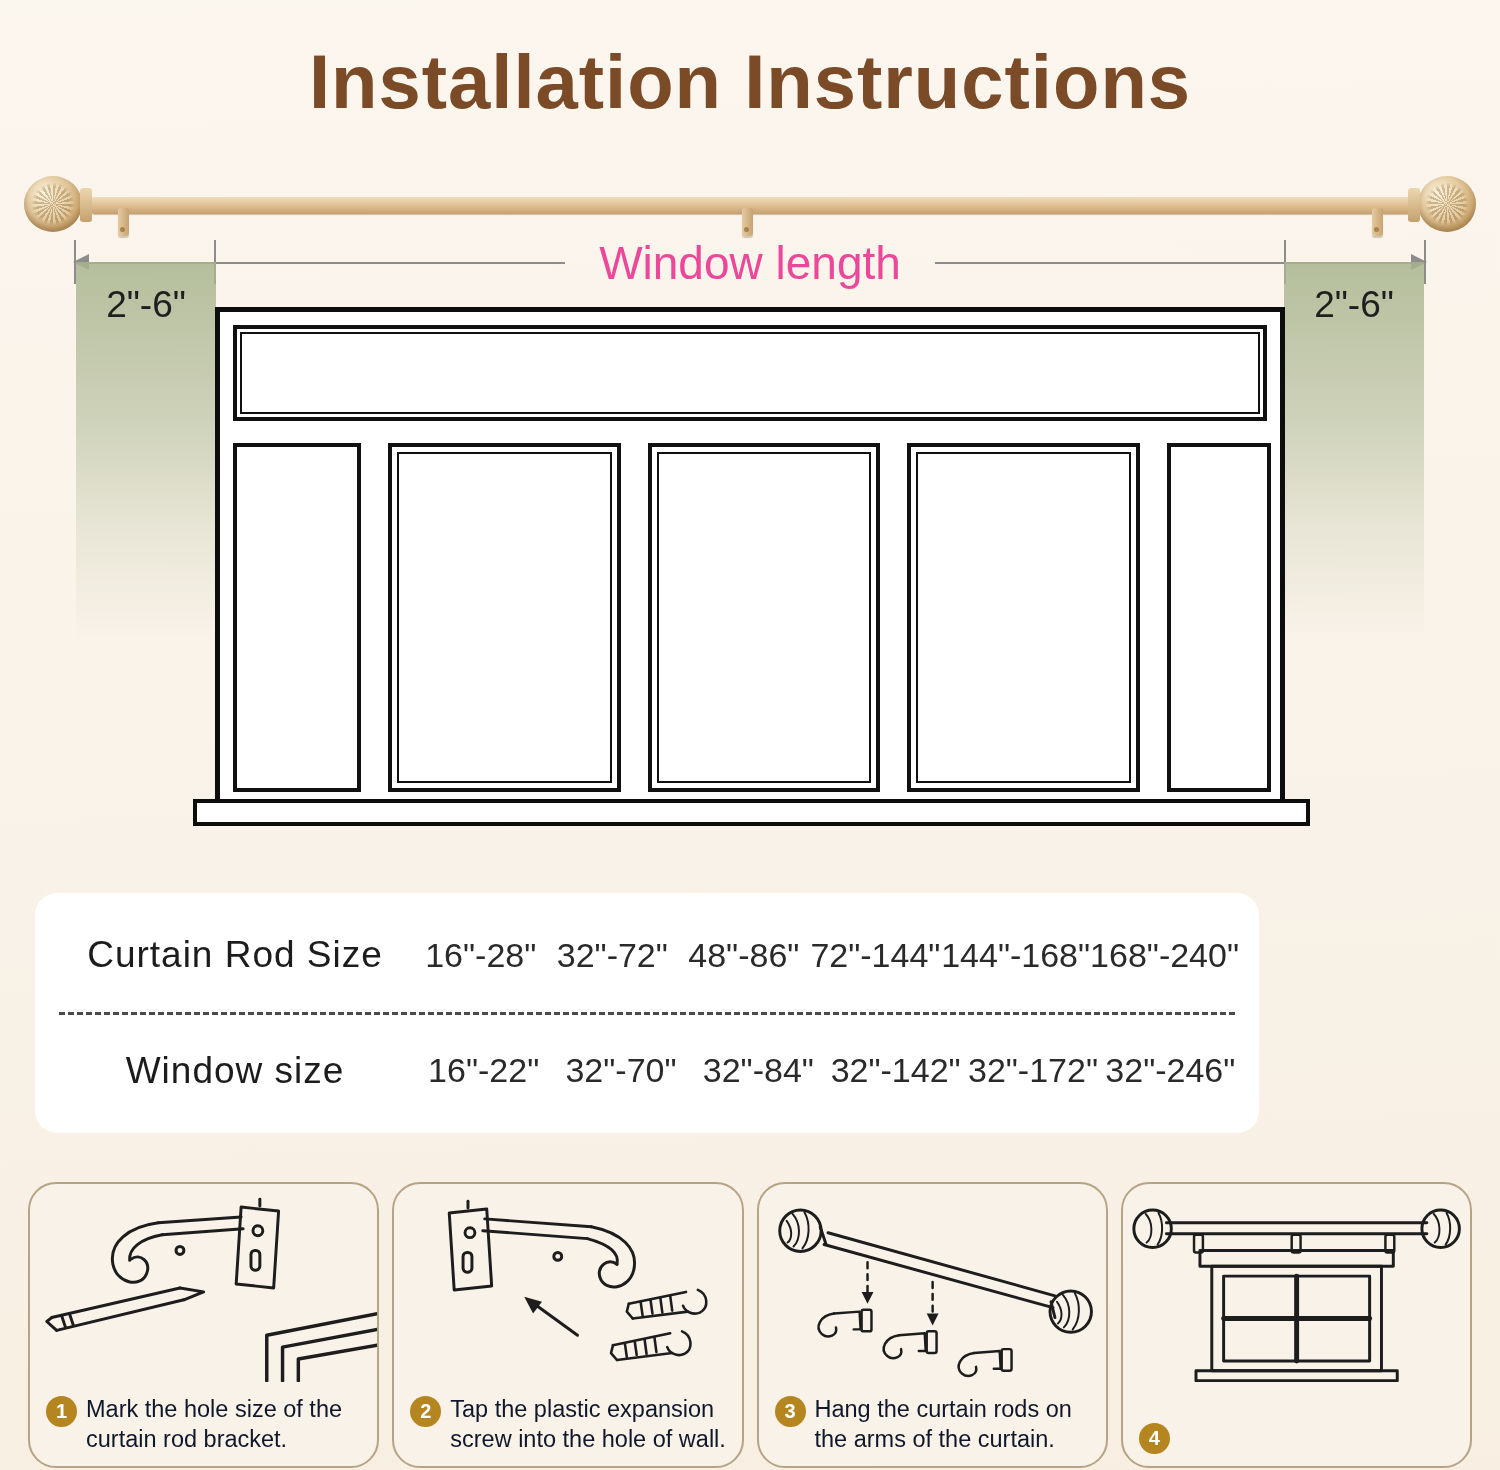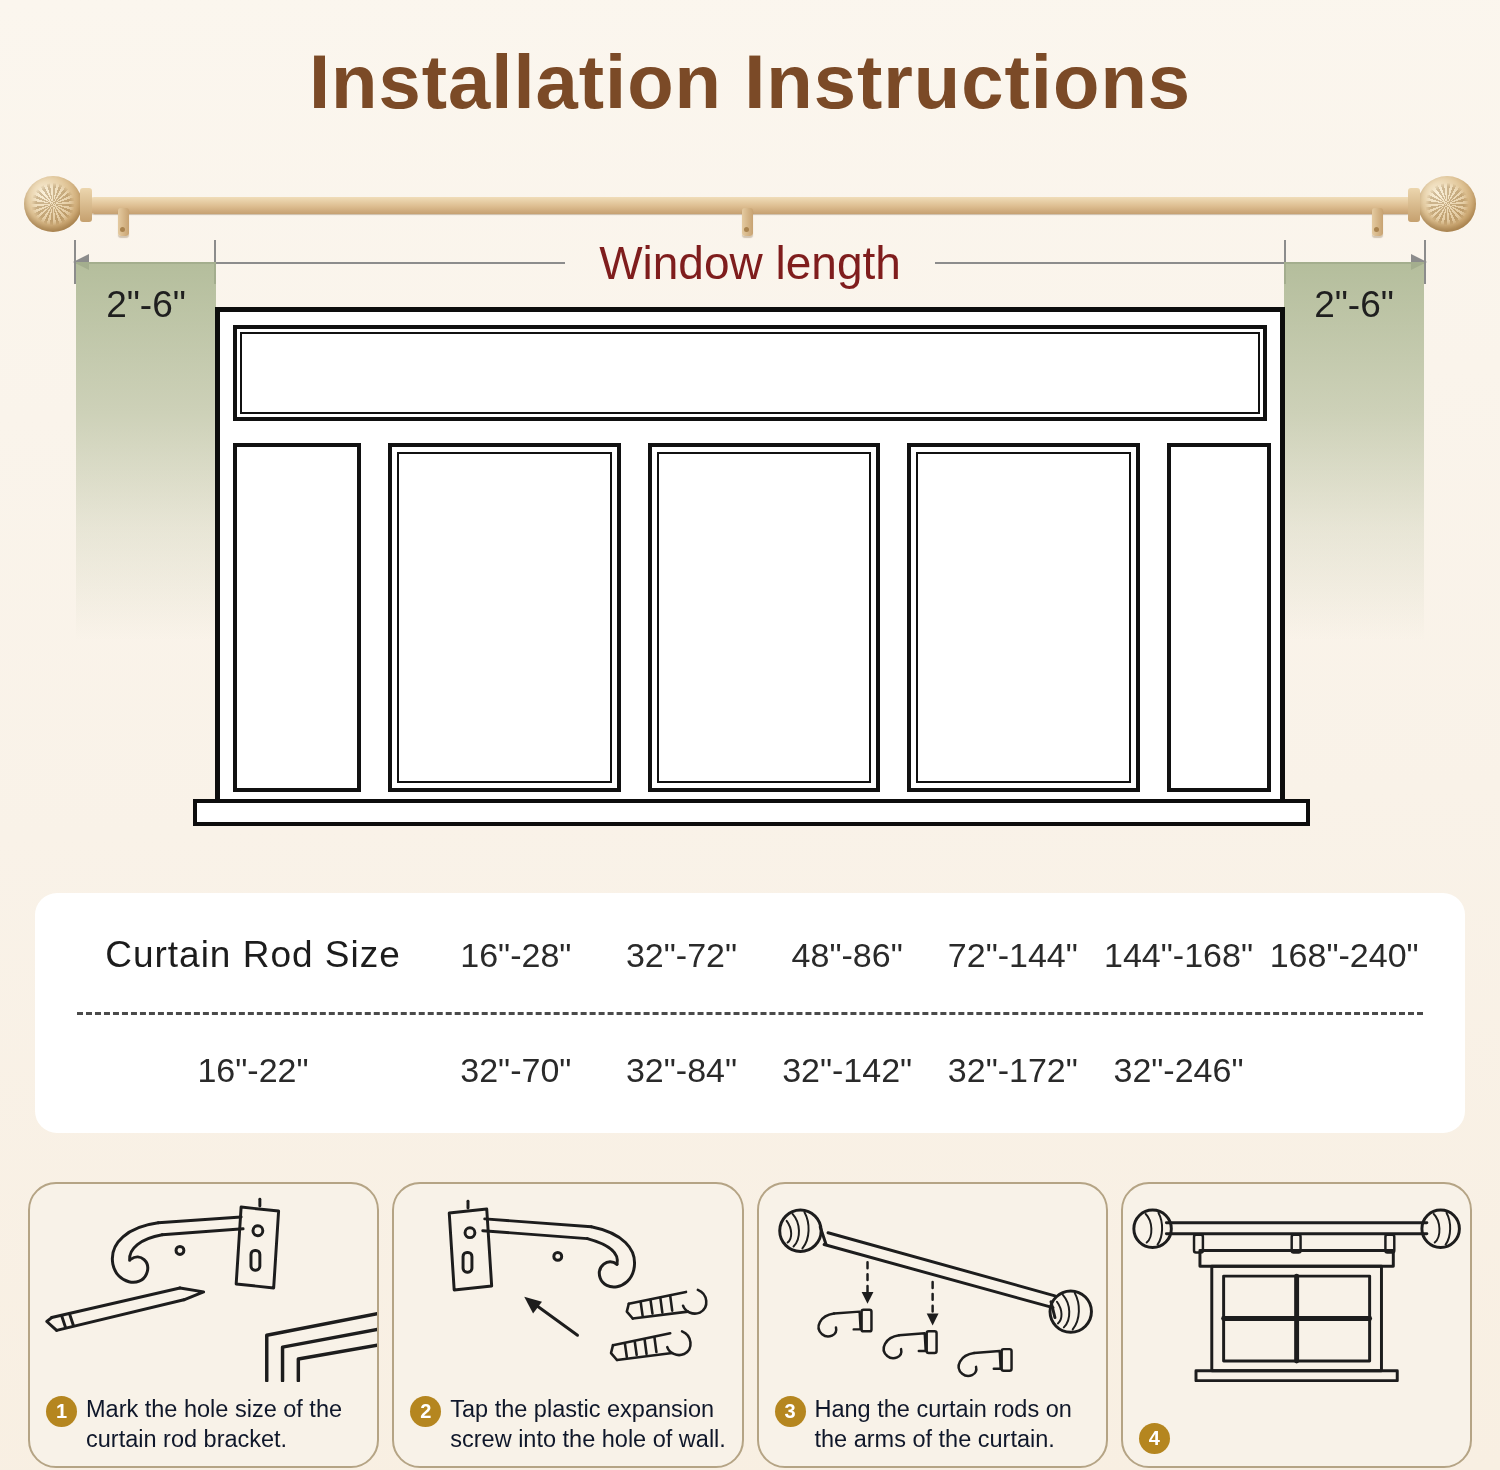--- a/index.html
+++ b/index.html
@@ -46,21 +46,21 @@
     position:absolute;top:30px;width:11px;height:28px;border-radius:3px;
     background:linear-gradient(90deg,#e4caa0,#c8a372);
     box-shadow:0 2px 1px rgba(120,90,50,.3);
   }
   .rod-bracket::after{content:"";position:absolute;left:2px;bottom:4px;width:5px;height:5px;border-radius:50%;background:#a9834f;}
 
   
   .dim-row{left:75px;top:240px;width:1350px;height:46px;display:flex;align-items:center;}
   .dim-seg{flex:1;height:0;border-top:2px solid #8c8c8c;}
   .dim-label{
-    padding:0 34px;font-size:46px;color:#7f1d1d;font-weight:500;white-space:nowrap;
+    padding:0 34px;font-size:46px;color:#ec4899;font-weight:500;white-space:nowrap;
   }
   .tick{position:absolute;top:240px;width:2px;height:44px;background:#8c8c8c;}
   .arrowhead{position:absolute;top:254px;width:0;height:0;border-top:8px solid transparent;border-bottom:8px solid transparent;}
   .arrowhead.left{left:73px;border-right:16px solid #8c8c8c;}
   .arrowhead.right{right:73px;border-left:16px solid #8c8c8c;}
 
   
   .band{
     top:262px;width:140px;height:430px;text-align:center;
     background:linear-gradient(180deg,rgba(168,180,142,.85) 0%,rgba(168,180,142,.55) 35%,rgba(168,180,142,.22) 62%,rgba(168,180,142,0) 88%);
@@ -88,22 +88,22 @@
   .panel.narrow-r{width:104px;flex:none;}
   .panel.wide{flex:1;}
   .panel.wide .panel-inner{position:absolute;inset:5px;border:2px solid #111;}
   .sill{
     left:193px;top:799px;width:1117px;height:27px;box-sizing:border-box;
     border:4px solid #0d0d0d;background:#fff;
   }
 
   
   .size-card{
-    left:35px;top:893px;width:1430px;height:240px;background:#ffffff;border-radius:22px;
-    display:grid;grid-template-rows:1fr auto 1fr;padding:6px 38px;box-sizing:border-box;
+    left:35px;top:893px;width:1224px;height:240px;background:#ffffff;border-radius:22px;
+    display:grid;grid-template-rows:1fr auto 1fr;padding:6px 20px;box-sizing:border-box;
   }
   .size-row{display:grid;grid-template-columns:360px repeat(6,1fr);align-items:center;}
   .size-row .row-label{font-size:37px;font-weight:500;color:#1c1c1c;text-align:center;letter-spacing:1px;}
   .size-row .cell{font-size:34px;color:#2a2a2a;text-align:center;white-space:nowrap;}
   .size-divider{border-top:3px dashed #4a4a4a;margin:0 4px;}
 
   
   .steps-row{left:28px;top:1182px;width:1444px;height:286px;display:flex;gap:13px;}
   .step-card{
     flex:1;box-sizing:border-box;border:2px solid #b5a485;border-radius:28px;
@@ -180,20 +180,21 @@
     <div class="row-label">Curtain Rod Size</div>
     <div class="cell">16"-28"</div>
     <div class="cell">32"-72"</div>
     <div class="cell">48"-86"</div>
     <div class="cell">72"-144"</div>
     <div class="cell">144"-168"</div>
     <div class="cell">168"-240"</div>
   </div>
   <div class="size-divider"></div>
   <div class="size-row">
+    <div class="row-label">Window size</div>
     <div class="cell">16"-22"</div>
     <div class="cell">32"-70"</div>
     <div class="cell">32"-84"</div>
     <div class="cell">32"-142"</div>
     <div class="cell">32"-172"</div>
     <div class="cell">32"-246"</div>
   </div>
 </div>
 
 <div class="abs steps-row">

